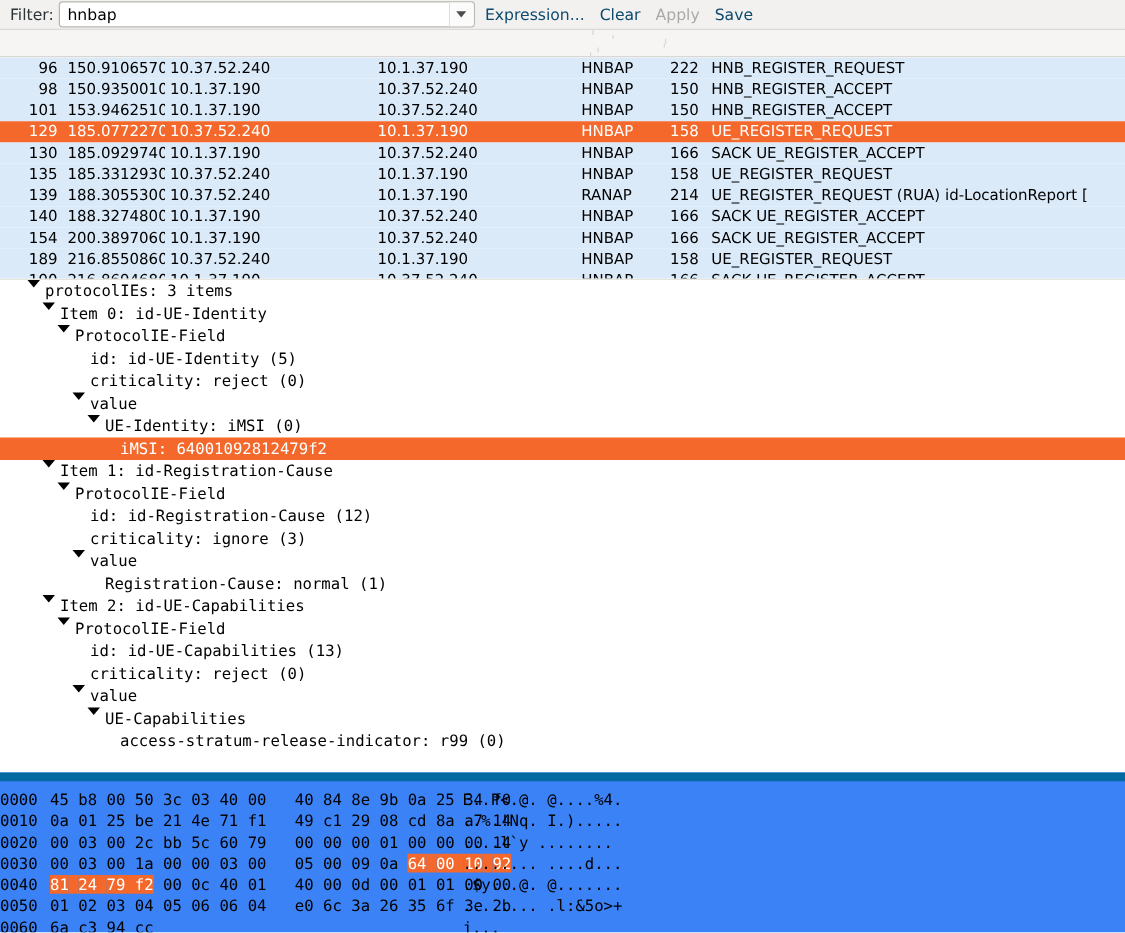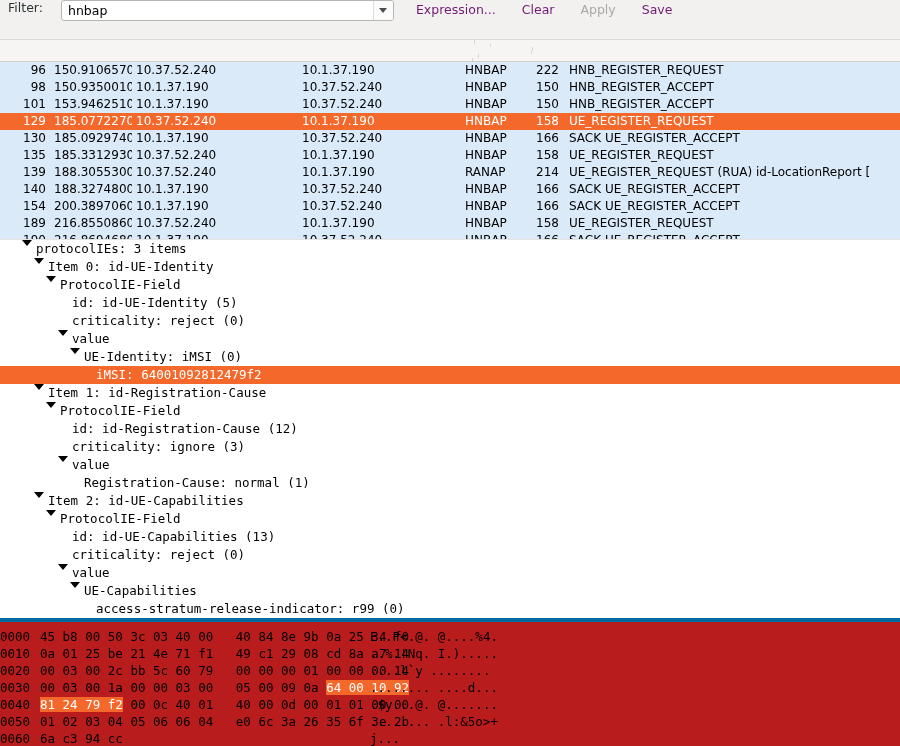--- a/index.html
+++ b/index.html
@@ -7,26 +7,27 @@
     margin: 0; padding: 0;
     width: 900px; height: 746px;
     background: #ffffff;
     font-family: "DejaVu Sans", sans-serif;
     overflow: hidden;
   }
   #app { width: 900px; height: 746px; position: relative; background:#fff; }
 
   
   .filter-bar {
-    height: 40px;
+    height: 24px;
     background: #f2f1f0;
     border-bottom: 1px solid #dcdad5;
     display: flex;
+    align-items: center;
     padding: 0 6px;
-    gap: 18px;
+    gap: 4px;
   }
   .filter-label {
     font-size: 12.5px;
     color: #2e3436;
     padding-left: 2px;
   }
   .filter-combo {
     position: relative;
     width: 333px;
     height: 21px;
@@ -54,21 +55,21 @@
   }
   .combo-arrow i {
     display: block;
     width: 0; height: 0;
     border-left: 4px solid transparent;
     border-right: 4px solid transparent;
     border-top: 5px solid #4c4c4c;
   }
   .tb-btn {
     font-size: 12.5px;
-    color: #701a75;
+    color: #0c4a6e;
     padding: 2px 4px;
     white-space: nowrap;
   }
   .tb-btn.disabled { color: #a9a9a5; }
 
   
   .plist-head {
     height: 22px;
     background: #f6f5f4;
     border-bottom: 1px solid #cfcdc8;
@@ -145,22 +146,22 @@
     margin-right: 4px;
     flex: none;
   }
   .tri.hide { border: none; width: 10px; height: 6px; margin-right: 4px; }
 
   
   .hexpane {
     position: absolute;
     left: 0; top: 618px;
     width: 900px; height: 128px;
-    background: #b91c1c;
-    border-top: 4px solid #0369a1;
+    background: #3b82f6;
+    border-top: 7px solid #0369a1;
     padding-top: 6px;
     overflow: hidden;
   }
   .hexrow {
     height: 17px;
     line-height: 17px;
     font-family: "DejaVu Sans Mono", monospace;
     font-size: 12.5px;
     color: #000;
     white-space: pre;

